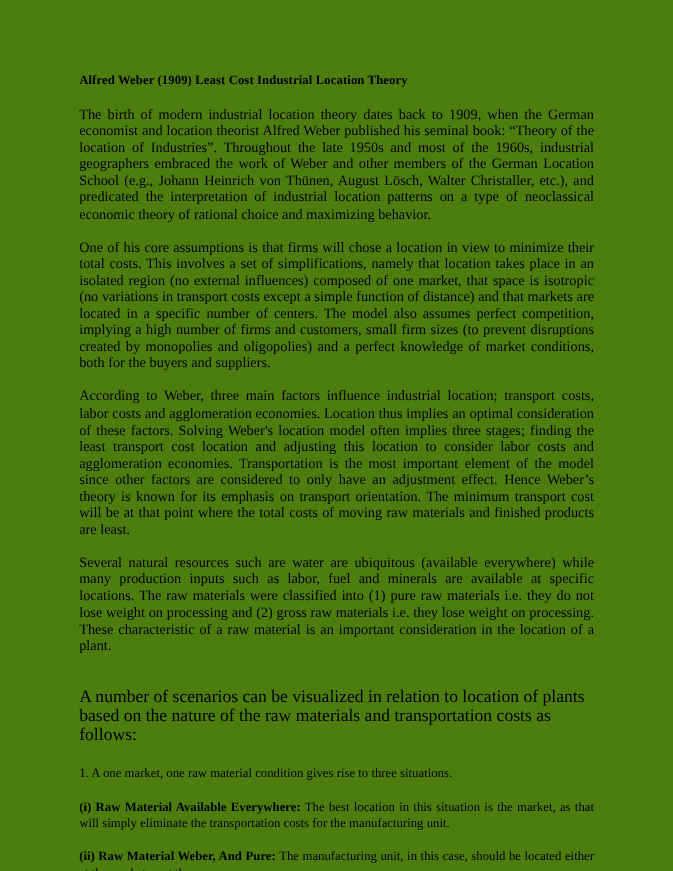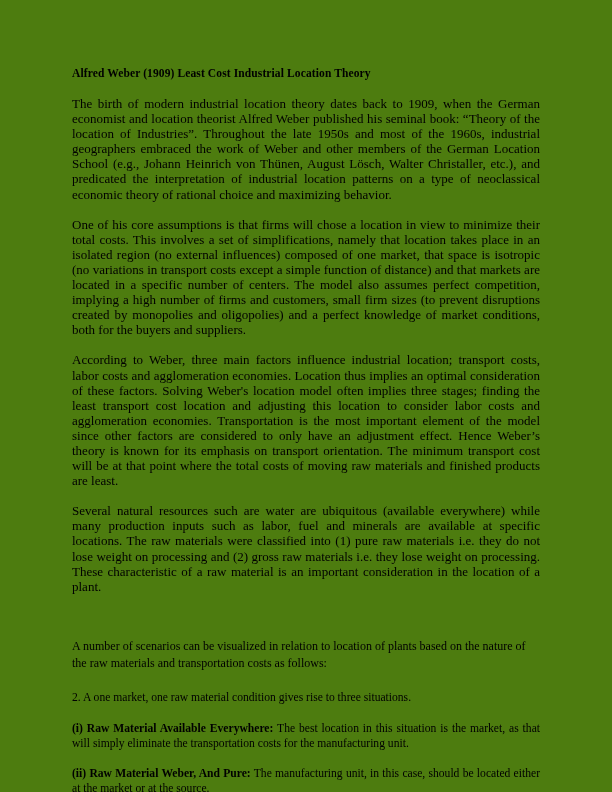--- a/index.html
+++ b/index.html
@@ -36,24 +36,24 @@
     line-height: 15.1px;
     text-align: justify;
     text-justify: inter-word;
     margin: 0 0 15px 0;
     hyphens: none;
   }
   p.body-para:last-child {
     margin-bottom: 0;
   }
   p.lead-para {
-    font-size: 12px;
+    font-size: 16px;
     line-height: 17.6px;
     text-align: left;
-    margin: 13px 0 17px 0;
+    margin: 0 0 17px 0;
   }
   p.numbered-item {
     font-size: 11.6px;
     line-height: 15.1px;
     text-align: left;
     margin: 0 0 16px 0;
   }
   p.scenario-para {
     font-size: 11.6px;
     line-height: 15.1px;
@@ -82,21 +82,21 @@
     <p class="body-para">One of his core assumptions is that firms will chose a location in view to minimize their total costs. This involves a set of simplifications, namely that location takes place in an isolated region (no external influences) composed of one market, that space is isotropic (no variations in transport costs except a simple function of distance) and that markets are located in a specific number of centers. The model also assumes perfect competition, implying a high number of firms and customers, small firm sizes (to prevent disruptions created by monopolies and oligopolies) and a perfect knowledge of market conditions, both for the buyers and suppliers.</p>
 
     <p class="body-para">According to Weber, three main factors influence industrial location; transport costs, labor costs and agglomeration economies. Location thus implies an optimal consideration of these factors. Solving Weber's location model often implies three stages; finding the least transport cost location and adjusting this location to consider labor costs and agglomeration economies. Transportation is the most important element of the model since other factors are considered to only have an adjustment effect. Hence Weber’s theory is known for its emphasis on transport orientation. The minimum transport cost will be at that point where the total costs of moving raw materials and finished products are least.</p>
 
     <p class="body-para">Several natural resources such are water are ubiquitous (available everywhere) while many production inputs such as labor, fuel and minerals are available at specific locations. The raw materials were classified into (1) pure raw materials i.e. they do not lose weight on processing and (2) gross raw materials i.e. they lose weight on processing. These characteristic of a raw material is an important consideration in the location of a plant.</p>
 
     <div class="spacer-lg"></div>
 
     <p class="lead-para">A number of scenarios can be visualized in relation to location of plants based on the nature of the raw materials and transportation costs as follows:</p>
 
-    <p class="numbered-item">2. A one market, one raw material condition gives rise to three situations.</p>
+    <p class="numbered-item">1. A one market, one raw material condition gives rise to three situations.</p>
 
     <p class="scenario-para">
       <b class="bold">(i) Raw Material Available Everywhere:</b><span> The best location in this situation is the market, as that will simply eliminate the transportation costs for the manufacturing unit.</span>
     </p>
 
     <p class="scenario-para">
       <b class="bold">(ii) Raw Material Weber, And Pure:</b><span> The manufacturing unit, in this case, should be located either at the market or at the source.</span>
     </p>
 
   </div>

